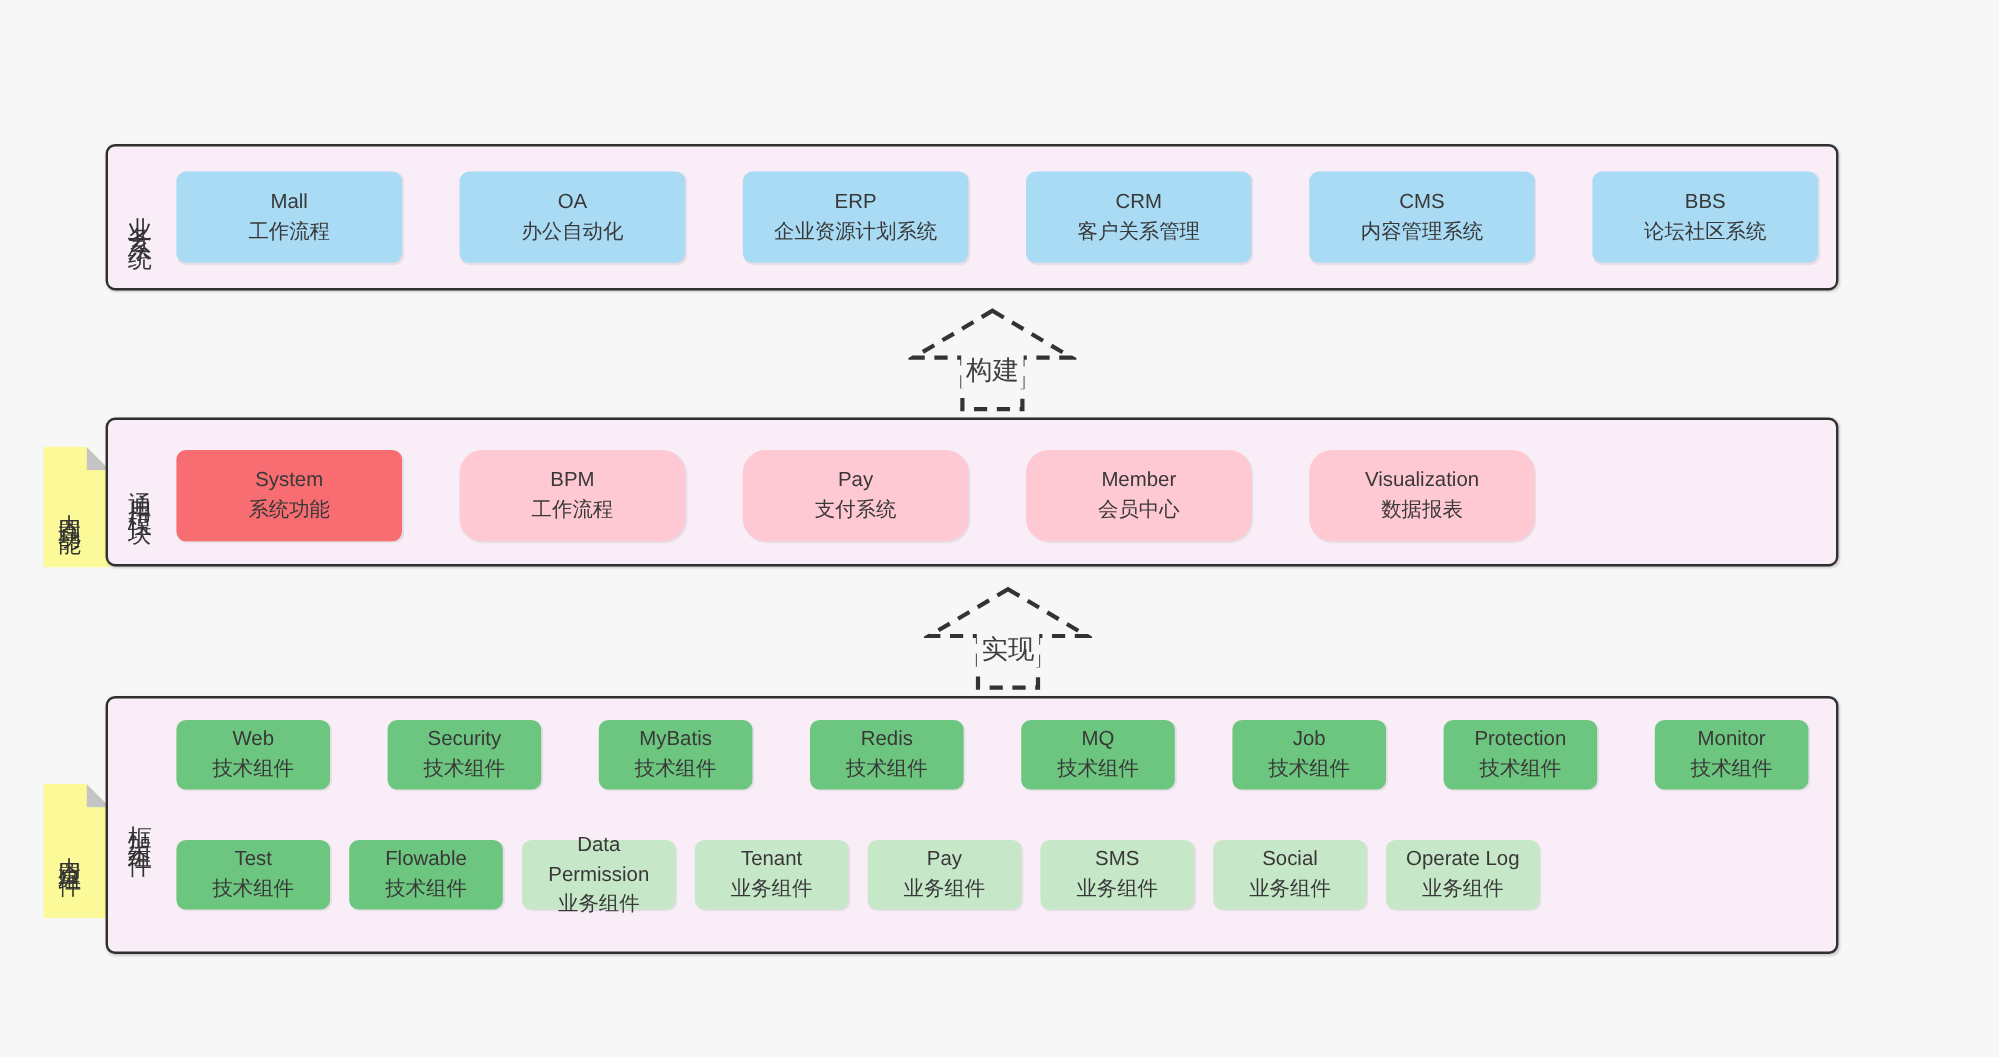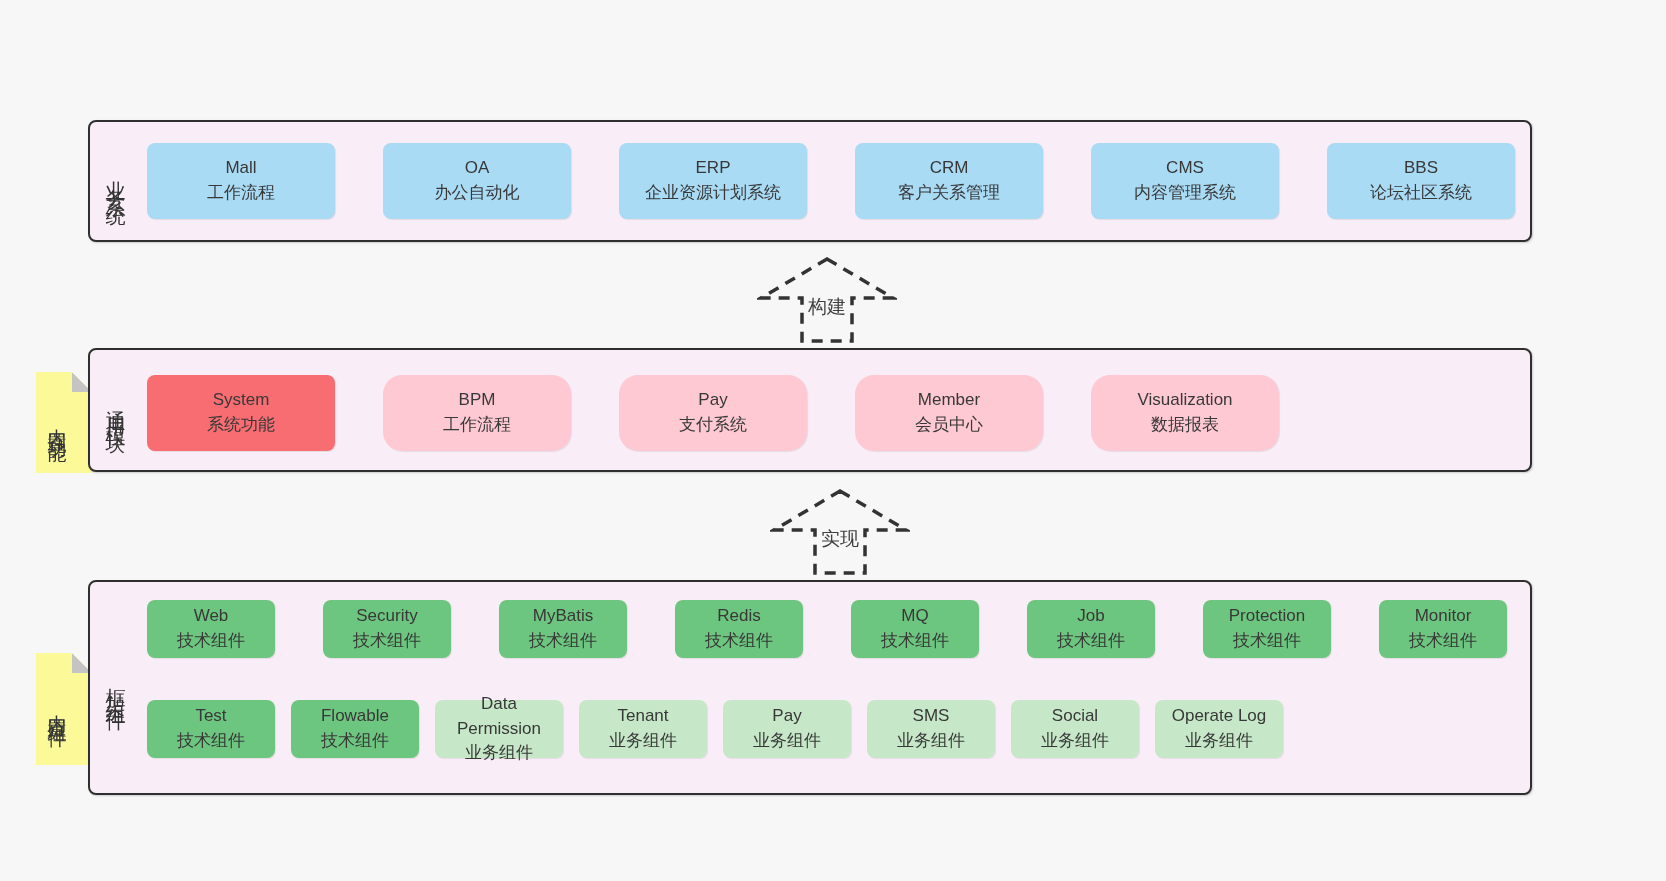--- a/index.html
+++ b/index.html
@@ -70,21 +70,21 @@
     white-space:nowrap; margin-left:-14px;
   }
 
   .arrow { position:absolute; width:140px; height:88px; z-index:1; }
   #arrow-build     { left:757px; top:256px; }
   #arrow-implement { left:770px; top:488px; }
   .arrow svg { display:block; }
   .arrow .lbl {
     position:absolute; left:50%; top:38px; transform:translateX(-50%);
     background:#f7f7f7; padding:0 4px;
-    font-size:19px; color:#3f3f3f; white-space:nowrap;
+    font-size:22px; color:#3f3f3f; white-space:nowrap;
   }
 </style>
 </head>
 <body>
 
 <div id="stage">
 
   <div class="panel" id="panel-business">
     <div class="v-label">业务系统</div>
     <div class="boxes">

